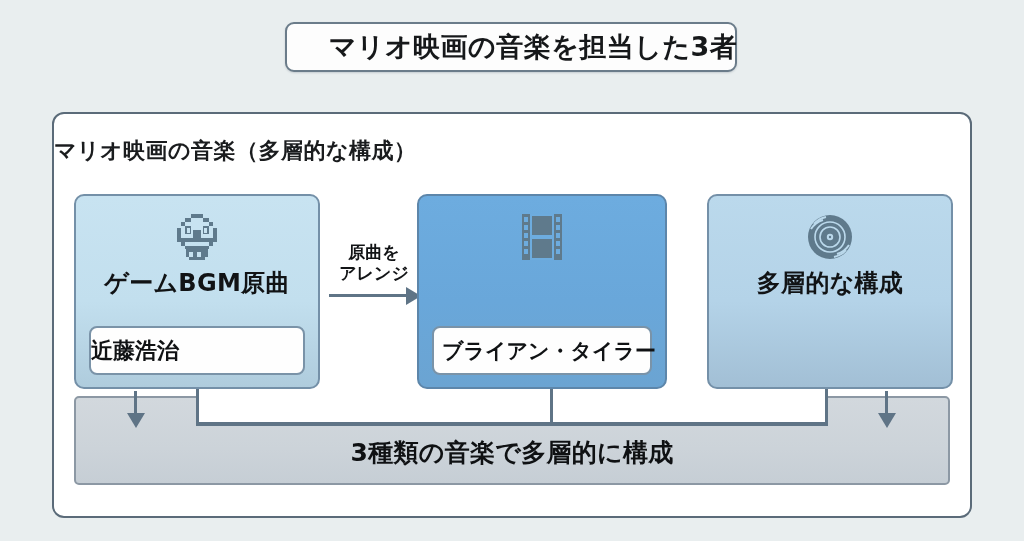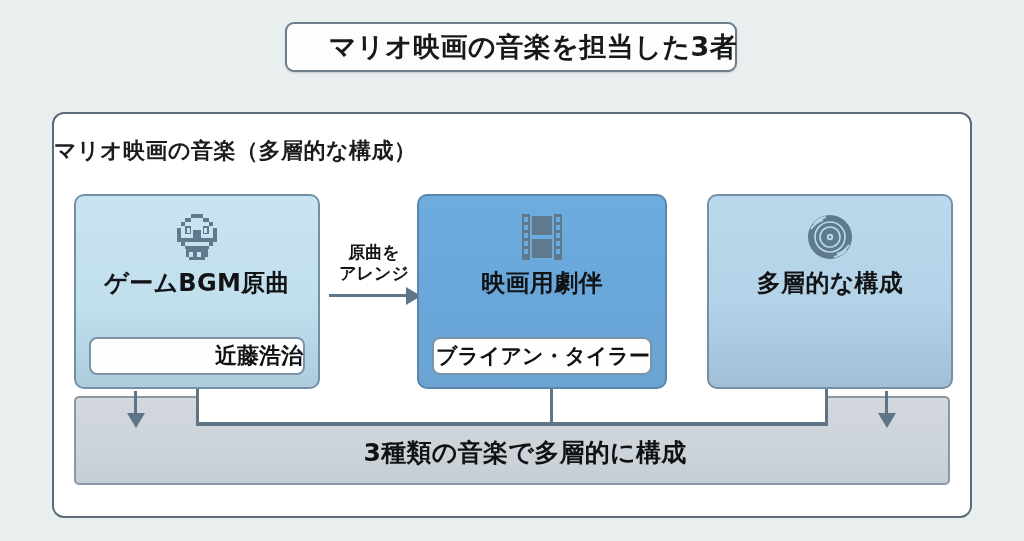--- a/index.html
+++ b/index.html
@@ -111,28 +111,28 @@
     color: #111315;
     margin-top: 3px;
     letter-spacing: 0.3px;
     white-space: nowrap;
   }
   .card-value-box {
     position: absolute;
     left: 13px;
     right: 13px;
     bottom: 12px;
-    height: 38px;
+    height: 49px;
     background: #fefefe;
     border: 2px solid #7a93a8;
     border-radius: 8px;
     box-sizing: border-box;
     display: flex;
     align-items: center;
-    justify-content: flex-end;
+    justify-content: flex-start;
   }
   .card-value-text {
     font-size: 22px;
     font-weight: 700;
     color: #101214;
     white-space: nowrap;
   }
   .card-2 .card-value-text { font-size: 21px; padding-left: 8px; }
 
   
@@ -199,21 +199,21 @@
     top: 282px;
     width: 876px;
     height: 89px;
     background: linear-gradient(180deg, #d2d8dd 0%, #ccd3d9 60%, #c6ced5 100%);
     border: 2px solid #8c98a4;
     border-radius: 5px;
     box-sizing: border-box;
   }
   .summary-text {
     position: absolute;
-    left: 13px;
+    left: 0;
     bottom: 14px;
     width: 100%;
     text-align: center;
     font-size: 25px;
     font-weight: 700;
     color: #0f1113;
     letter-spacing: 0.3px;
   }
   .summary-mask {
     position: absolute;
@@ -305,21 +305,20 @@
               <rect x="4" y="29" width="4" height="5"></rect>
             <rect x="4" y="37" width="4" height="5"></rect>
             <rect x="36" y="5" width="4" height="5"></rect>
               <rect x="36" y="13" width="4" height="5"></rect>
             <rect x="36" y="21" width="4" height="5"></rect>
               <rect x="36" y="29" width="4" height="5"></rect>
             <rect x="36" y="37" width="4" height="5"></rect>
           </g>
         </svg>
       </div>
-      <div class="card-heading">映画用劇伴</div>
       <div class="card-value-box">
         <span class="card-value-text">ブライアン・タイラー</span>
       </div>
     </div>
 
     <div class="card card-3">
       <div class="card-icon">
         <svg width="52" height="50" viewBox="0 0 52 50" aria-hidden="true">
           <circle cx="26" cy="25" r="22" fill="#5f7a8c"></circle>
           <circle cx="26" cy="25" r="15" fill="none" stroke="#bbd9ec" stroke-width="1.6"></circle>

